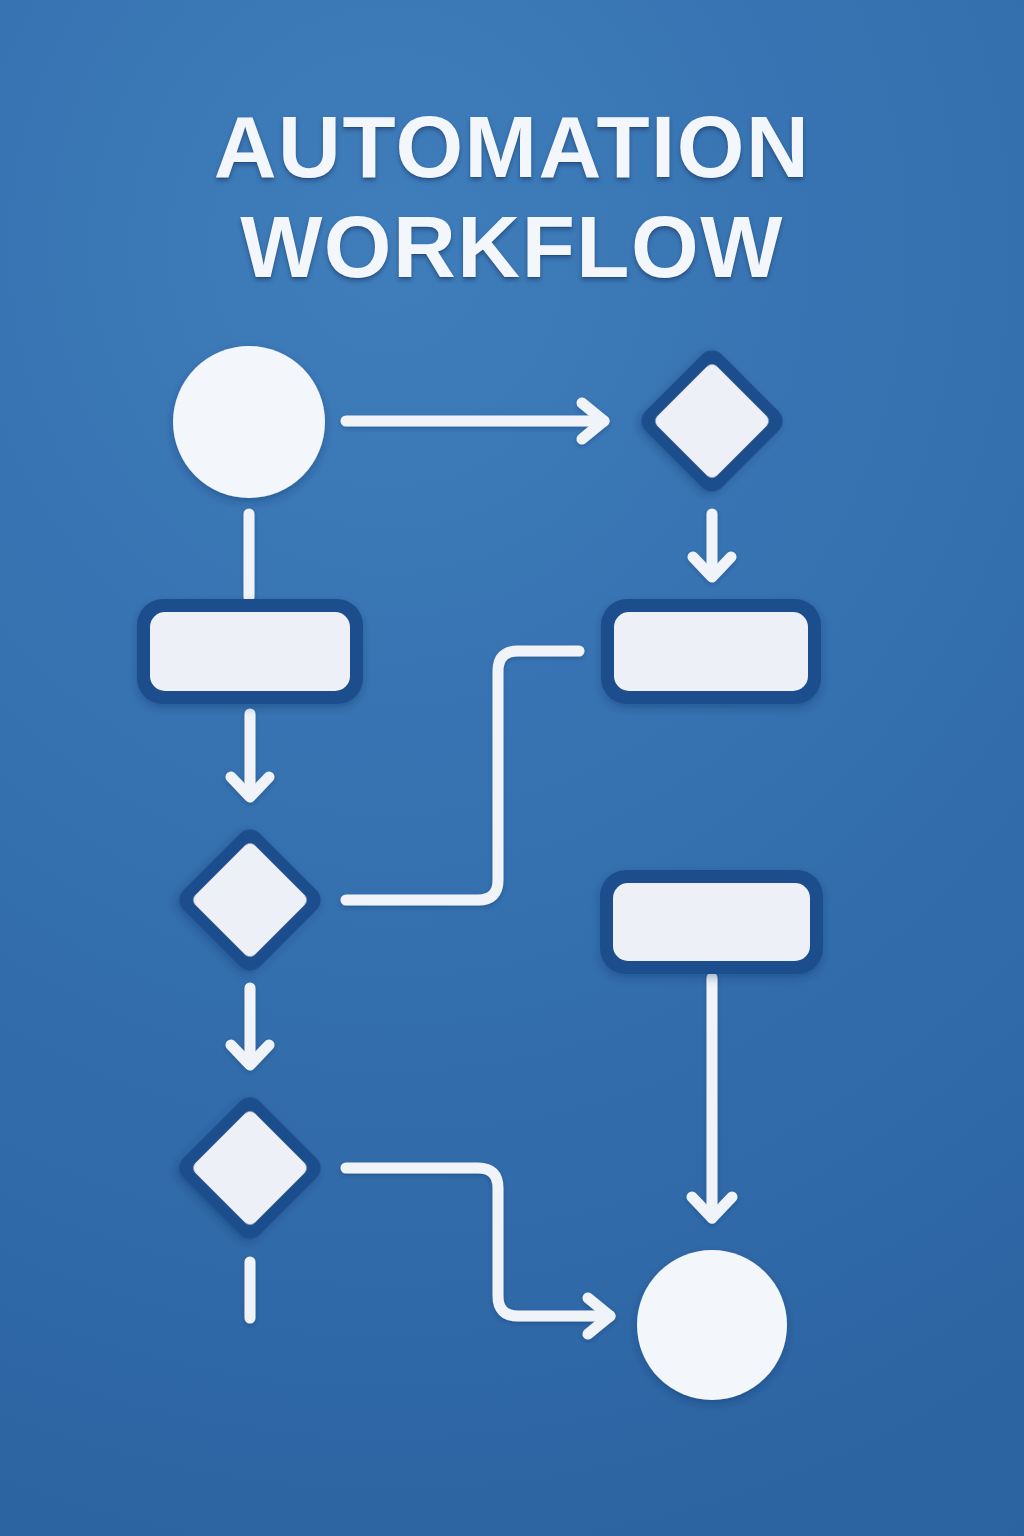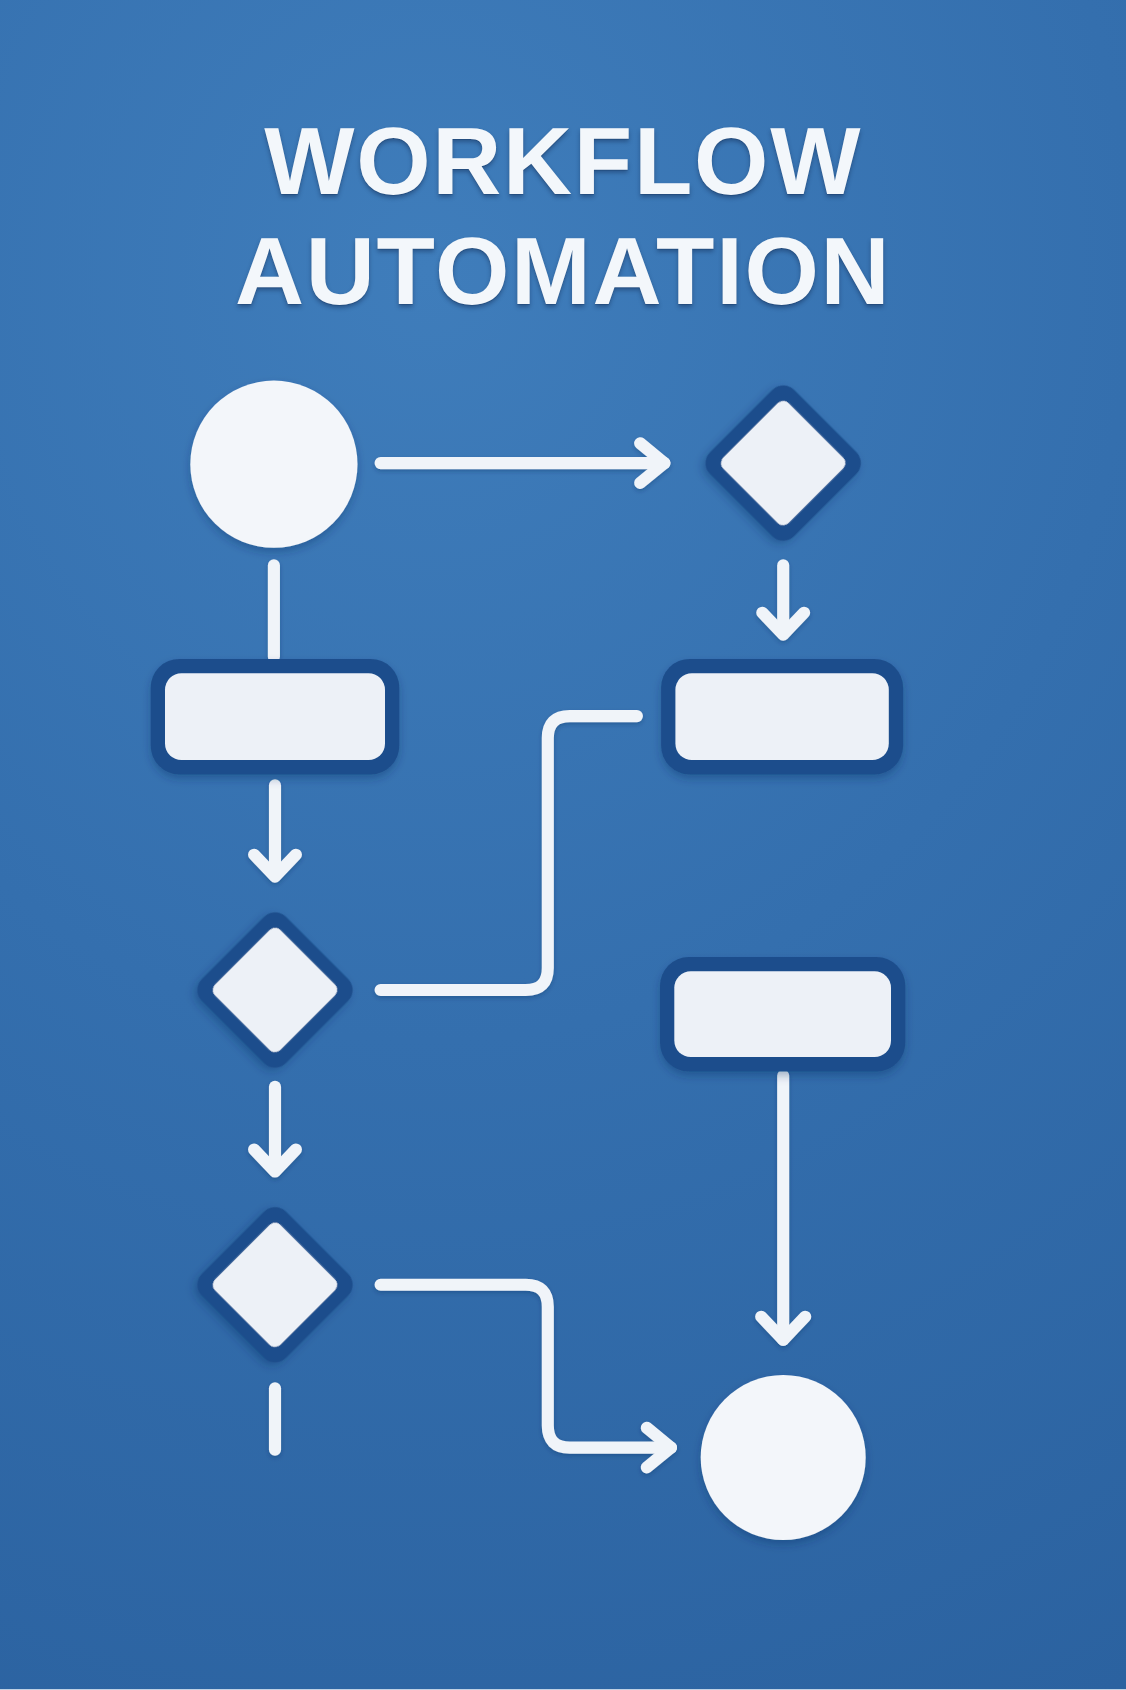--- a/index.html
+++ b/index.html
@@ -52,22 +52,22 @@
   .shape-plain { fill: var(--circle-fill, #f3f6fa); }
   .node-border { fill: var(--shape-border, #1d4e8c); }
   .node-inner  { fill: var(--shape-fill, #edf1f7); }
 </style>
 </head>
 <body>
 
 <div class="canvas">
 
   <header class="title">
+    <div class="title-line">AUTOMATION</div>
     <div class="title-line">WORKFLOW</div>
-    <div class="title-line">AUTOMATION</div>
   </header>
 
   <svg class="diagram-svg" width="1024" height="1536" viewBox="0 0 1024 1536" xmlns="http://www.w3.org/2000/svg">
     <defs>
       <filter id="nodeShadow" x="-40%" y="-40%" width="180%" height="180%">
         <feDropShadow dx="0" dy="4" stdDeviation="4" flood-color="#0e2d5c" flood-opacity="0.32"></feDropShadow>
       </filter>
       <filter id="lineShadow" x="-40%" y="-40%" width="180%" height="180%">
         <feDropShadow dx="0" dy="2" stdDeviation="2" flood-color="#0e2d5c" flood-opacity="0.30"></feDropShadow>
       </filter>

